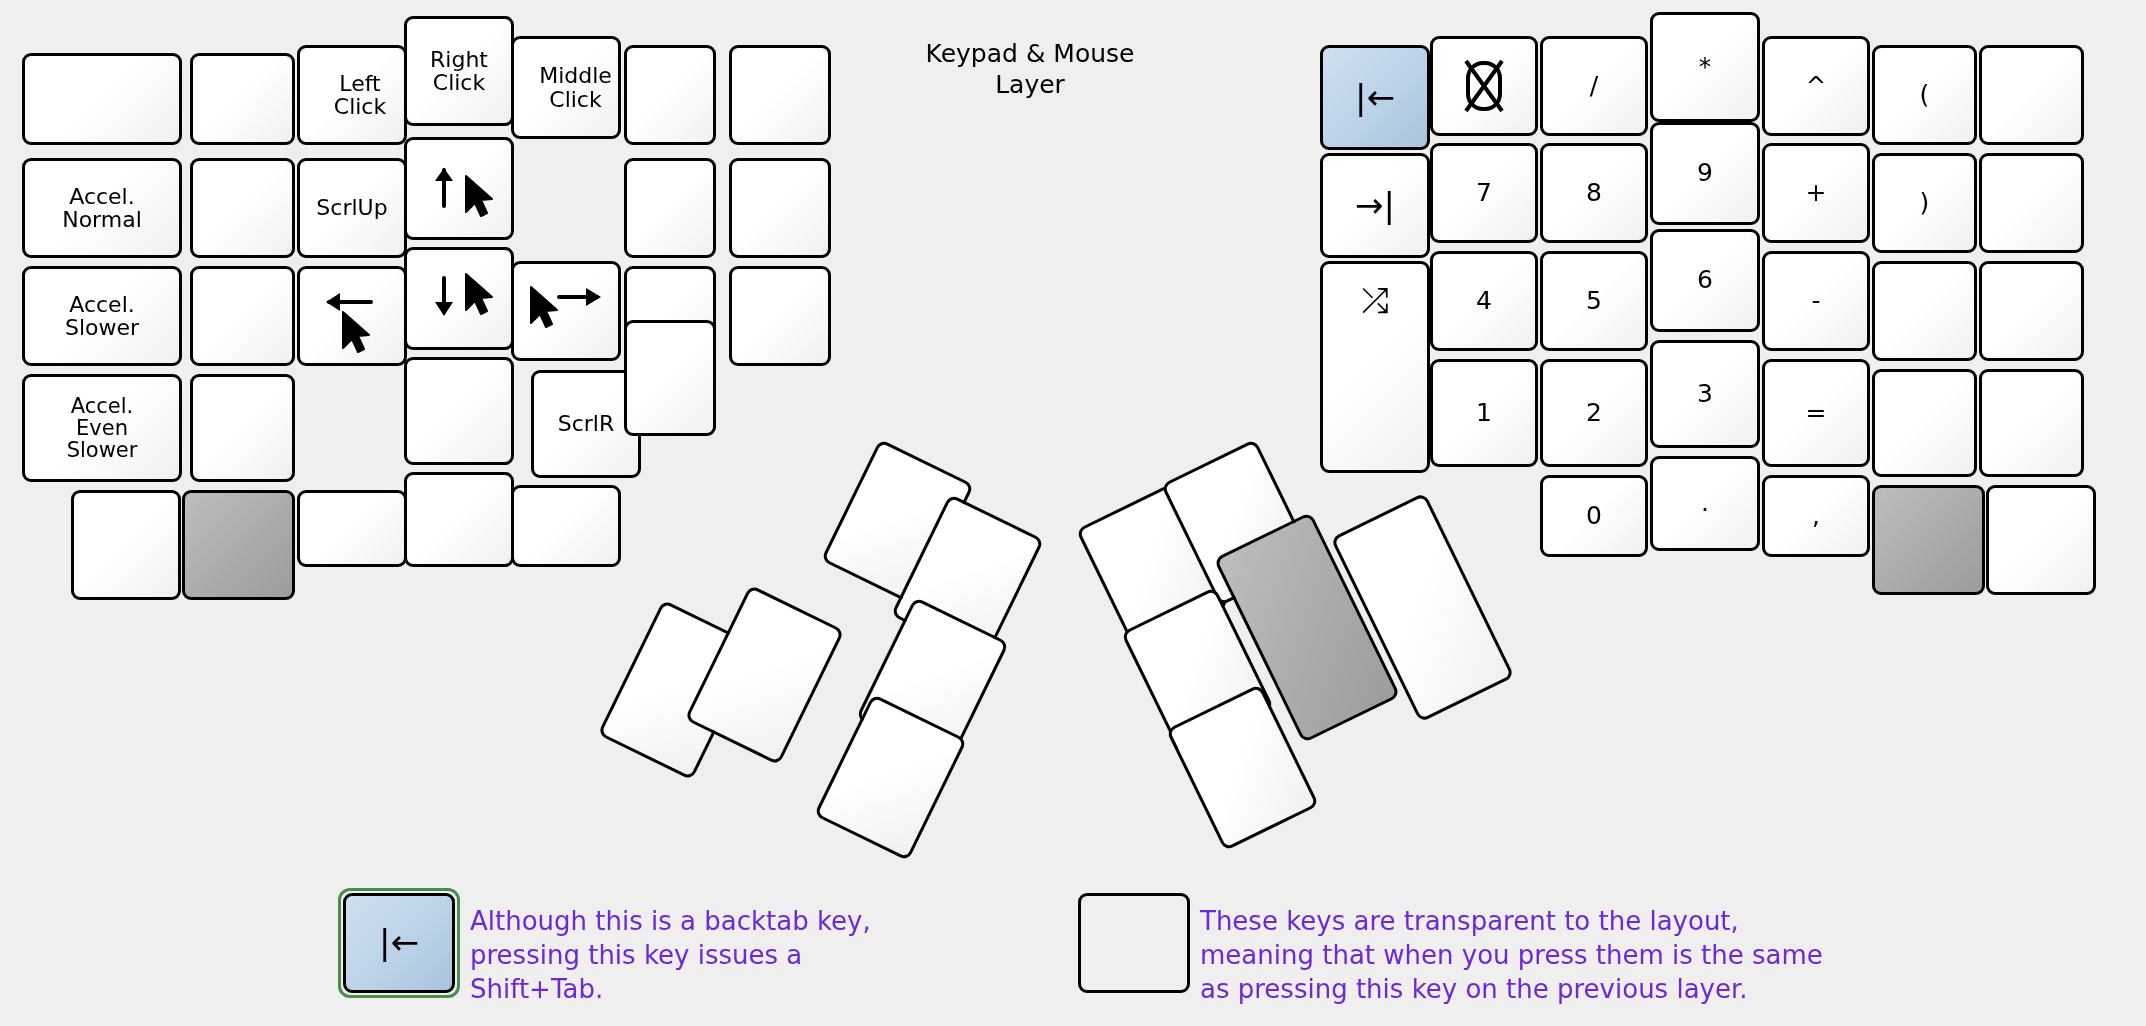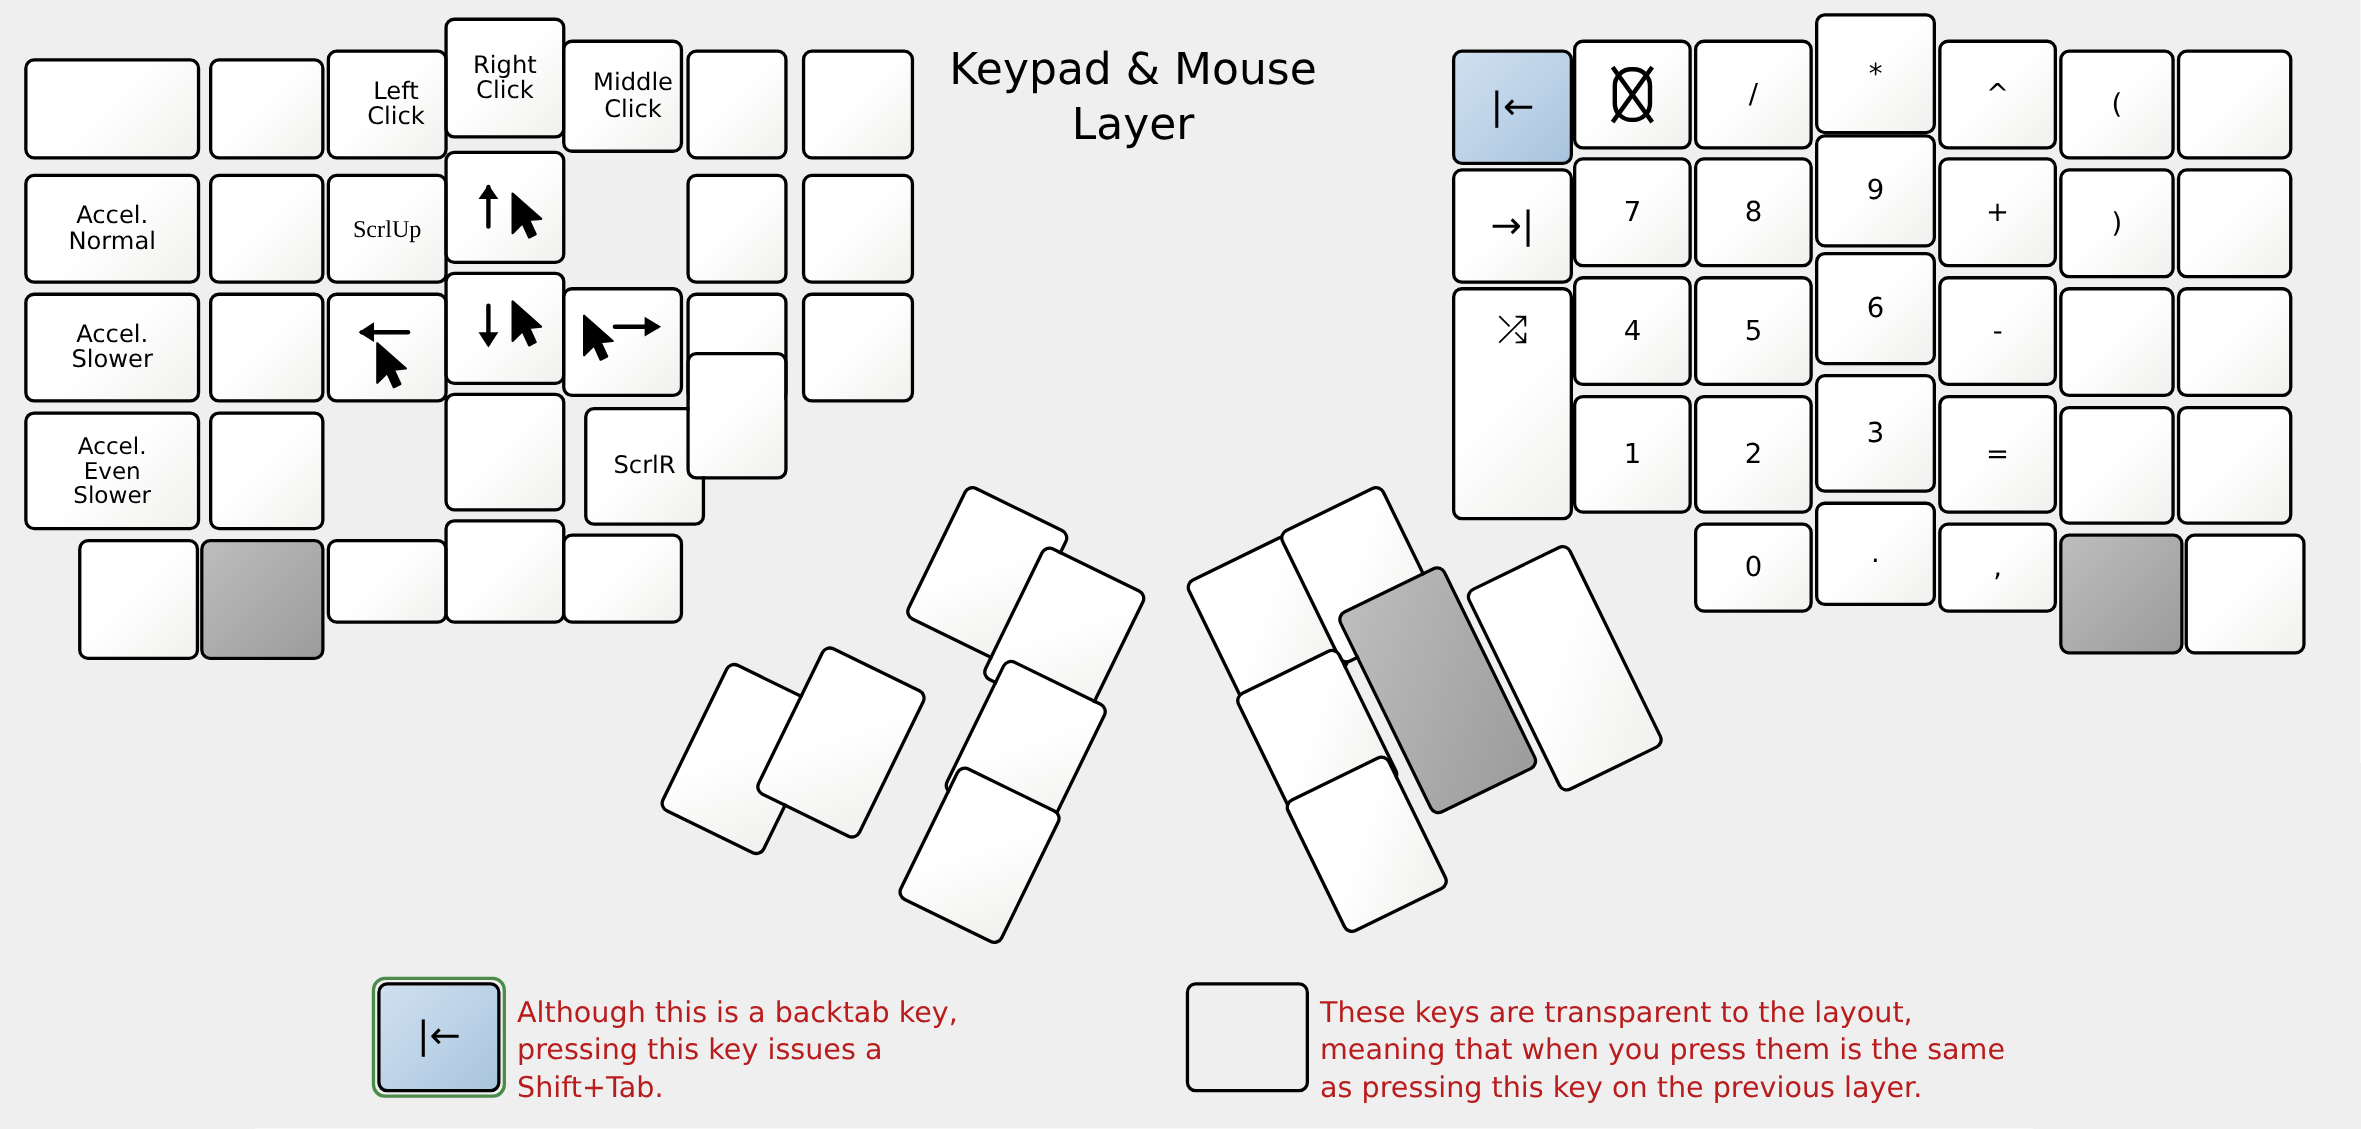--- a/index.html
+++ b/index.html
@@ -48,21 +48,21 @@
   }
   .key.small {
     font-size: 22px;
   }
   .key.tiny {
     font-size: 21px;
   }
   .title {
     position: absolute;
     text-align: center;
-    font-size: 40px;
+    font-size: 25px;
     color: #000000;
     line-height: 1.25;
     white-space: pre-line;
   }
   .legend-box {
     position: absolute;
     box-sizing: border-box;
     width: 112px;
     height: 100px;
     border: 3px solid #000000;
@@ -76,21 +76,21 @@
     position: absolute;
     box-sizing: border-box;
     border: 3px solid #4c8c4a;
     border-radius: 12px;
     width: 122px;
     height: 110px;
   }
   .legend-text {
     position: absolute;
     font-size: 26px;
-    color: #b91c1c;
+    color: #6d28d9;
     line-height: 1.3;
     white-space: pre-line;
   }
   .rot {
     transform-origin: center center;
   }
   svg.icon {
     display: block;
   }
 </style>
@@ -127,21 +127,21 @@
     <span class="lbl"></span>
   </div>
 
   <div class="key small" style="left:22px; top:158px; width:160px; height:100px;">
     <span class="lbl">Accel.
 Normal</span>
   </div>
   <div class="key" style="left:190px; top:158px; width:105px; height:100px;">
     <span class="lbl"></span>
   </div>
-  <div class="key small" style="left:297px; top:158px; width:110px; height:100px;font-family:Liberation Serif, serif;">
+  <div class="key small" style="left:297px; top:158px; width:110px; height:100px;">
     <span class="lbl">ScrlUp</span>
   </div>
   <div class="key" style="left:404px; top:137px; width:110px; height:103px;">
     <span>
       <svg class="icon" width="78" height="78" viewBox="0 0 78 78">
         <g stroke="#000" stroke-width="4" fill="none" stroke-linecap="round">
           <line x1="24" y1="56" x2="24" y2="20"></line>
           <polyline points="15,31 24,18 33,31" fill="#000" stroke="none"></polyline>
         </g>
         <path d="M46 26 L46 62 L55 53 L61 66 L67 63 L61 50 L72 49 Z" fill="#000" stroke="#000" stroke-width="2" stroke-linejoin="round"></path>

